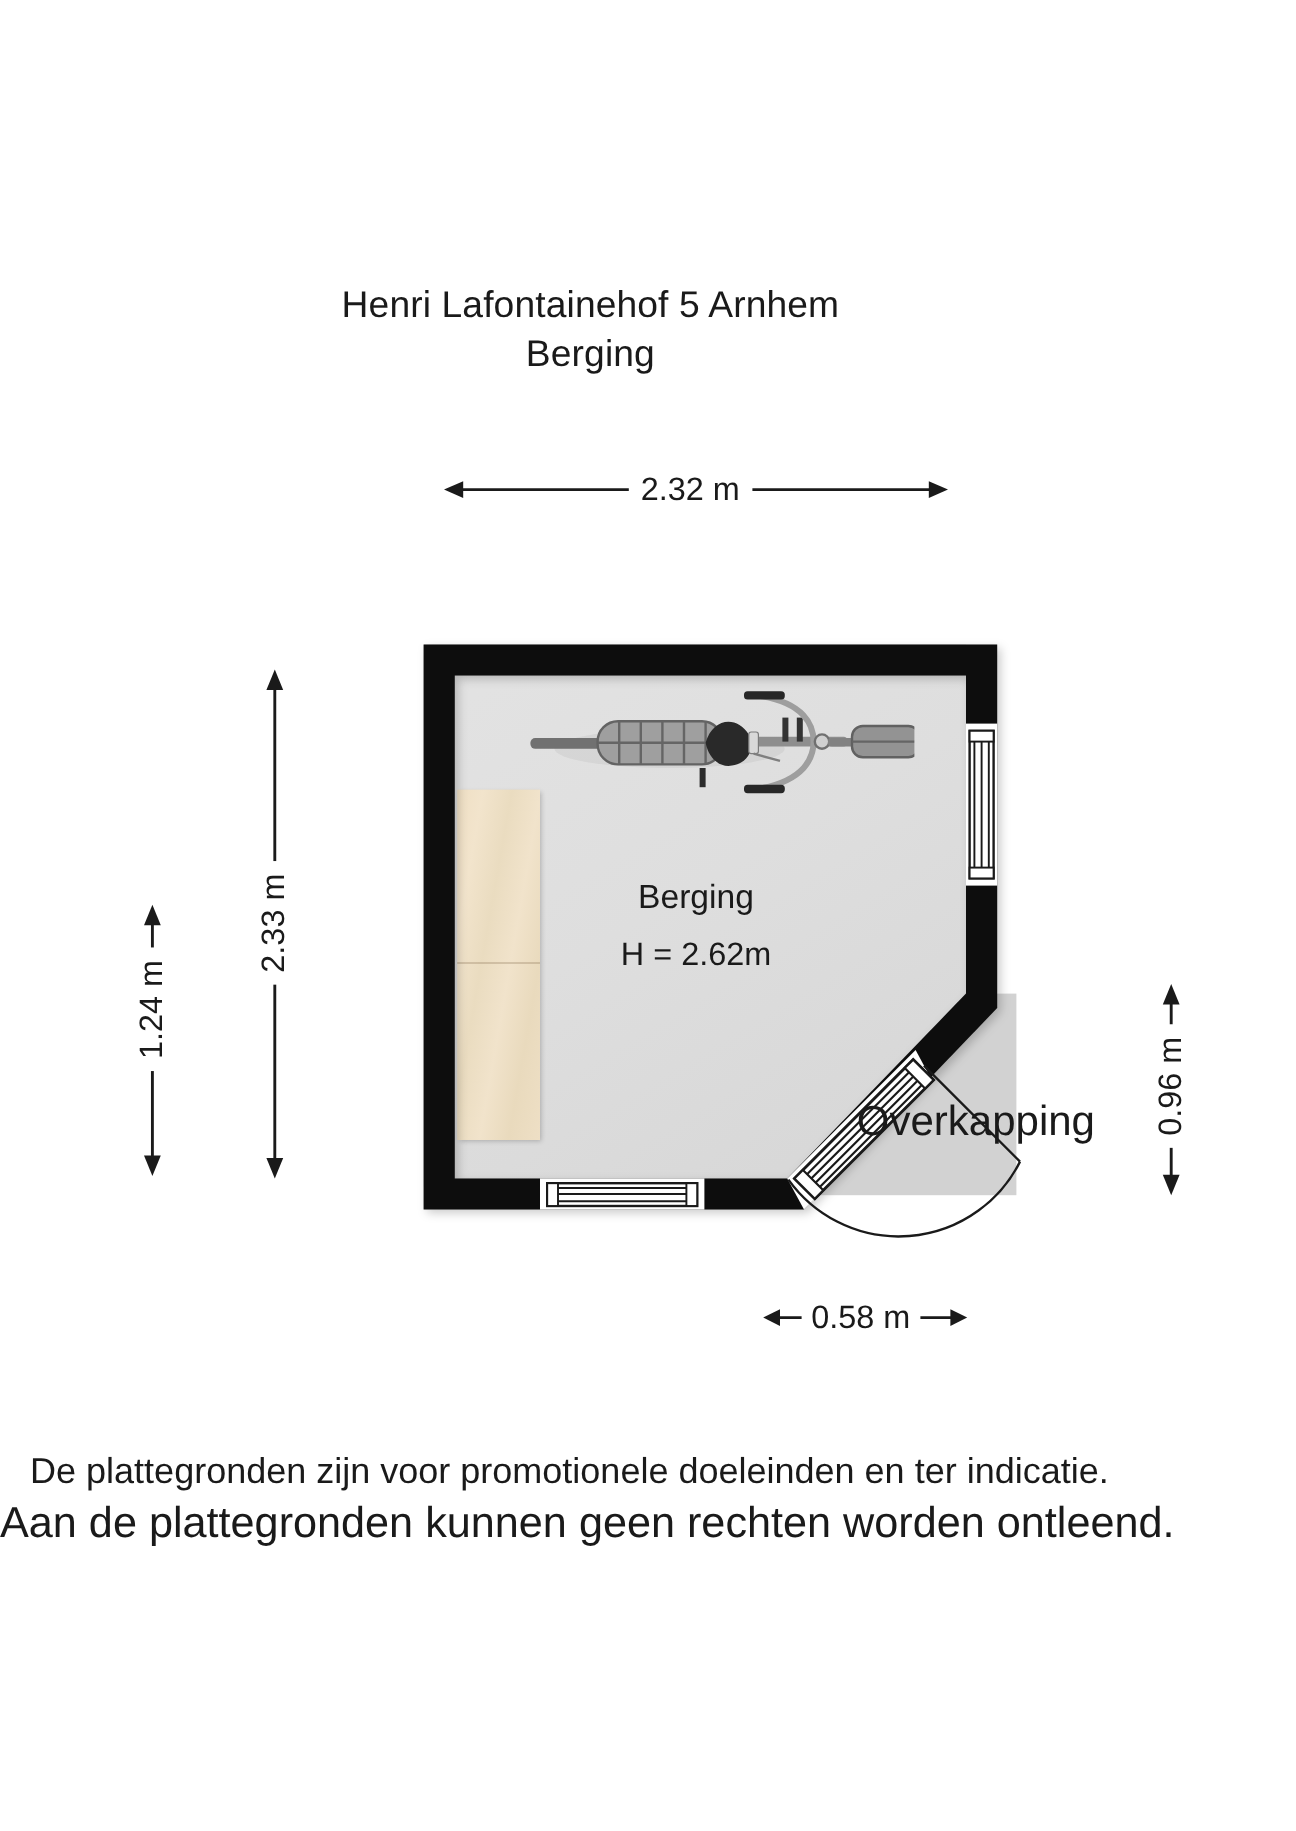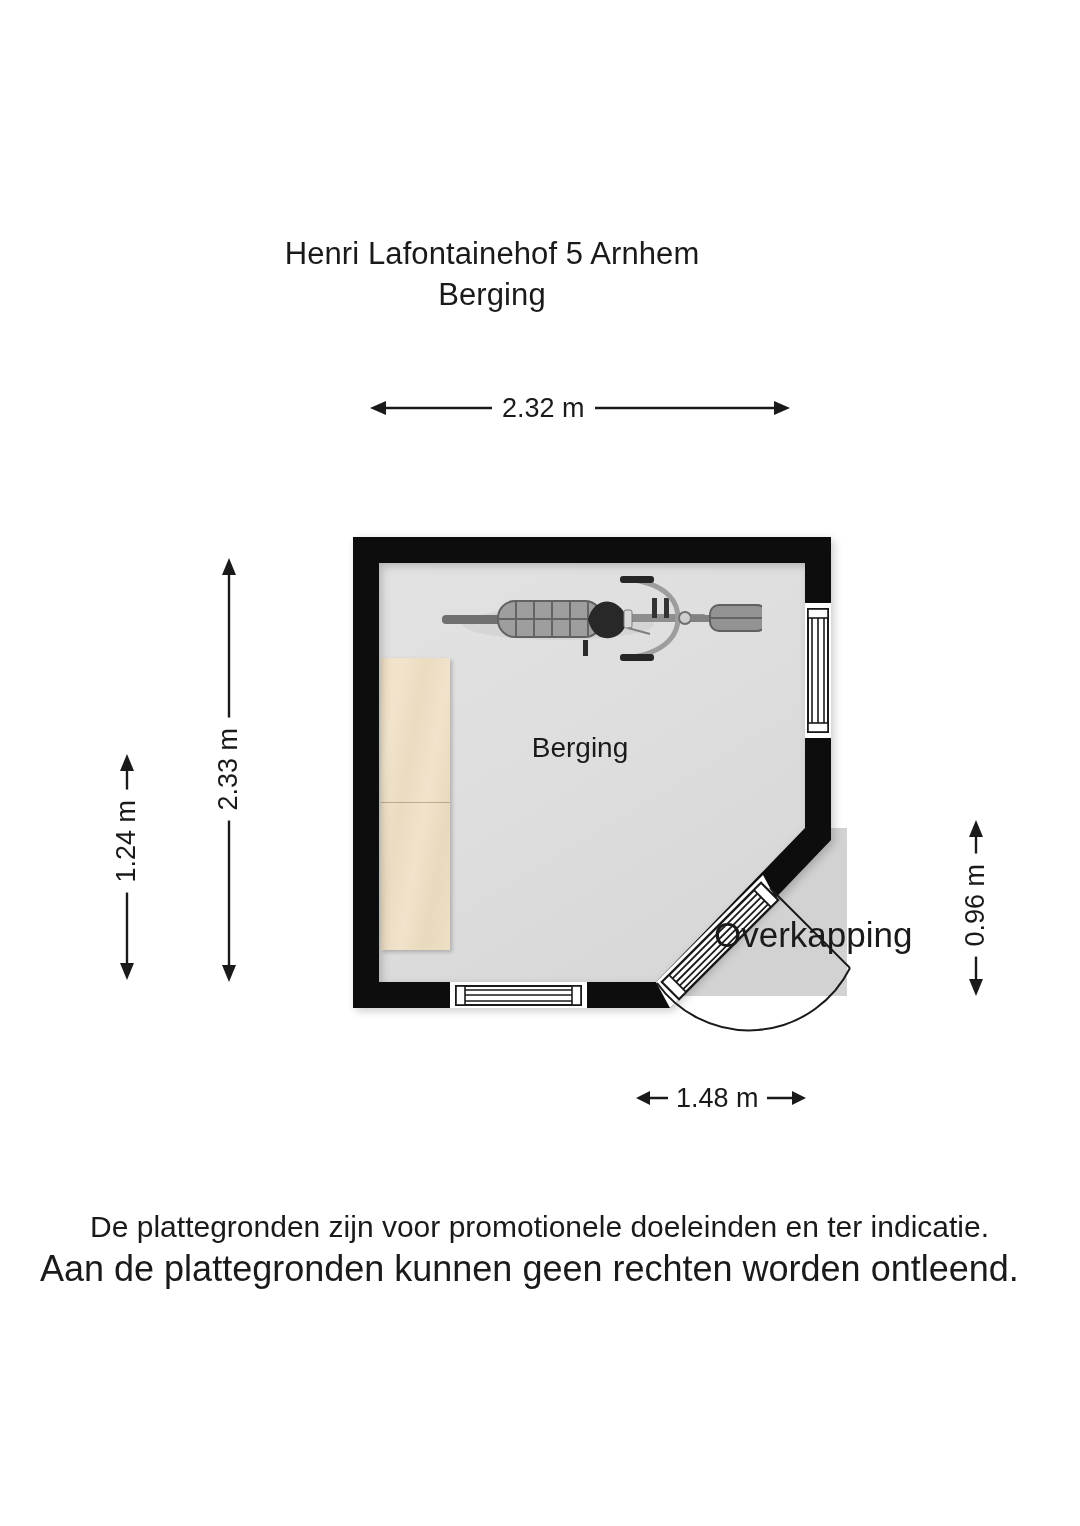--- a/index.html
+++ b/index.html
@@ -154,42 +154,41 @@
     background: #ffffff;
     color: #1a1a1a;
   }
   .dim-label.vertical {
     writing-mode: vertical-rl;
     transform: rotate(180deg);
     text-align: center;
   }
 
   #dim-top-svg   { left: 370px; top: 396px;  width: 420px; height: 24px; }
-  #dim-top-label { left: 492px; top: 393px;  padding: 0 10px; }
+  #dim-top-label { left: 524px; top: 393px;  padding: 0 10px; }
 
   #dim-left-outer-svg   { left: 218px; top: 558px; width: 22px; height: 424px; }
   #dim-left-outer-label { left: 213px; top: 718px; padding: 10px 0; }
 
   #dim-left-inner-svg   { left: 116px; top: 754px; width: 22px; height: 226px; }
   #dim-left-inner-label { left: 111px; top: 790px; padding: 10px 0; }
 
   #dim-right-svg   { left: 965px; top: 820px; width: 22px; height: 176px; }
   #dim-right-label { left: 960px; top: 854px; padding: 10px 0; }
 
   #dim-bottom-svg   { left: 636px; top: 1086px; width: 170px; height: 24px; }
   #dim-bottom-label { left: 668px; top: 1083px; padding: 0 8px; }
 
   
   #disclaimer {
     position: absolute;
     left: 0;
     top: 1206px;
     width: 949px;
-    text-align: right;
-    padding-left: 40px;
+    text-align: center;
   }
   #disclaimer-line-1 {
     font-size: 30px;
     line-height: 42px;
     white-space: nowrap;
   }
   #disclaimer-line-2 {
     font-size: 36px;
     line-height: 42px;
     white-space: nowrap;
@@ -310,20 +309,21 @@
         <rect x="440" y="404" width="10" height="24" fill="#ffffff" stroke="#1a1a1a" stroke-width="1.8"></rect>
       </g>
 
       <path d="M430,363 L510,443" fill="none" stroke="#1a1a1a" stroke-width="2"></path>
       <path d="M510,443 A113,113 0 0 1 317,458" fill="none" stroke="#1a1a1a" stroke-width="2"></path>
     </g>
   </svg>
 
   <div id="room-label-group">
     <div id="room-name">Berging</div>
+    <div id="room-height">H = 2.62m</div>
   </div>
 
   <div id="overhang-label">Overkapping</div>
 
   <svg id="dim-top-svg" class="dim-svg" viewBox="0 0 420 24">
     <line x1="10" y1="12" x2="410" y2="12" stroke="#1a1a1a" stroke-width="2.4"></line>
     <polygon points="0,12 16,5 16,19" fill="#1a1a1a"></polygon>
     <polygon points="420,12 404,5 404,19" fill="#1a1a1a"></polygon>
   </svg>
   <div id="dim-top-label" class="dim-label">2.32 m</div>
@@ -347,20 +347,20 @@
     <polygon points="11,0 4,17 18,17" fill="#1a1a1a"></polygon>
     <polygon points="11,176 4,159 18,159" fill="#1a1a1a"></polygon>
   </svg>
   <div id="dim-right-label" class="dim-label vertical">0.96 m</div>
 
   <svg id="dim-bottom-svg" class="dim-svg" viewBox="0 0 170 24">
     <line x1="8" y1="12" x2="162" y2="12" stroke="#1a1a1a" stroke-width="2.4"></line>
     <polygon points="0,12 14,5 14,19" fill="#1a1a1a"></polygon>
     <polygon points="170,12 156,5 156,19" fill="#1a1a1a"></polygon>
   </svg>
-  <div id="dim-bottom-label" class="dim-label">1.48 m</div>
+  <div id="dim-bottom-label" class="dim-label">0.58 m</div>
 
 </div>
 
 <div id="disclaimer">
   <div id="disclaimer-line-1">De plattegronden zijn voor promotionele doeleinden en ter indicatie.</div>
   <div id="disclaimer-line-2">Aan de plattegronden kunnen geen rechten worden ontleend.</div>
 </div>
 
 </body></html>

